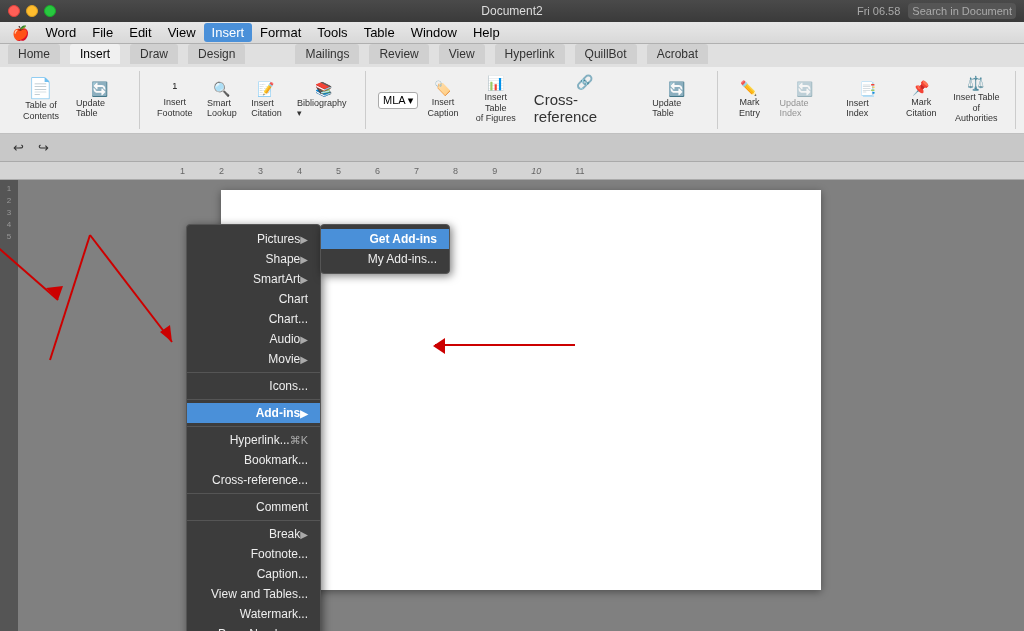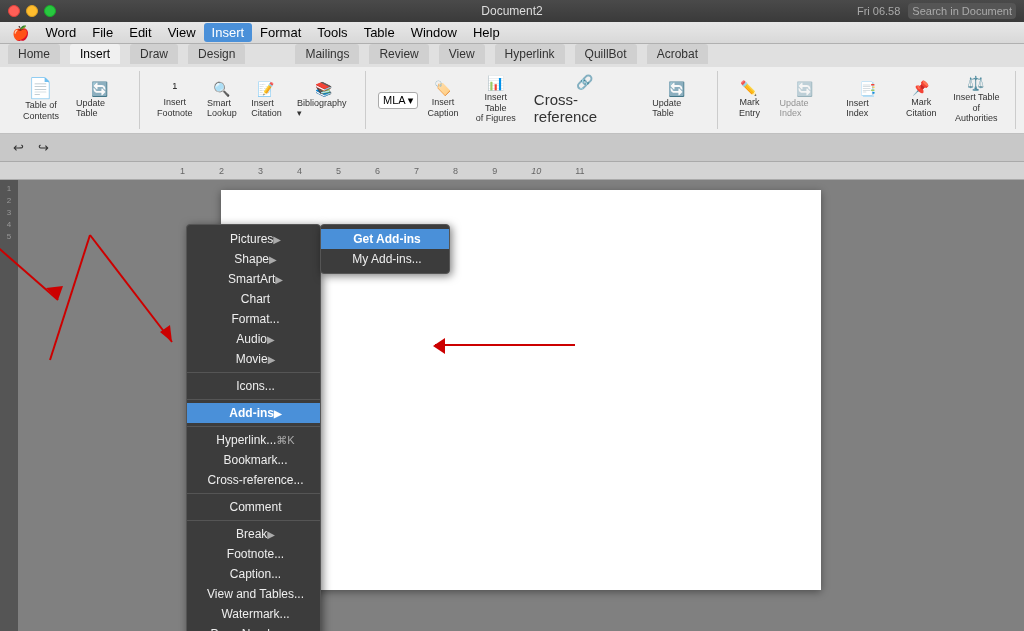--- a/index.html
+++ b/index.html
@@ -168,21 +168,21 @@
       box-shadow: 2px 2px 8px rgba(0,0,0,0.5);
       z-index: 100;
     }
     .menu-divider { height: 1px; background: #555; margin: 3px 0; }
     .menu-entry {
       padding: 3px 12px 3px 16px;
       color: #eee;
       font-size: 12px;
       display: flex;
       align-items: center;
-      justify-content: center;
+      justify-content: flex-end;
       cursor: pointer;
       white-space: nowrap;
     }
     .menu-entry.highlighted { background: #4a90d9; color: #fff; font-weight: bold; }
     .menu-entry .submenu-arrow { font-size: 10px; color: #aaa; }
     .menu-entry .shortcut { font-size: 11px; color: #aaa; }
     .menu-entry.highlighted .submenu-arrow, .menu-entry.highlighted .shortcut { color: #fff; }
 
     
     .addins-submenu {
@@ -420,21 +420,21 @@
       <span class="submenu-arrow">▶</span>
     </div>
     <div class="menu-entry">
       <span>SmartArt</span>
       <span class="submenu-arrow">▶</span>
     </div>
     <div class="menu-entry">
       <span>Chart</span>
     </div>
     <div class="menu-entry">
-      <span>Format...</span>
+      <span>Chart...</span>
     </div>
     <div class="menu-entry">
       <span>Audio</span>
       <span class="submenu-arrow">▶</span>
     </div>
     <div class="menu-entry">
       <span>Movie</span>
       <span class="submenu-arrow">▶</span>
     </div>
     <div class="menu-divider"></div>

